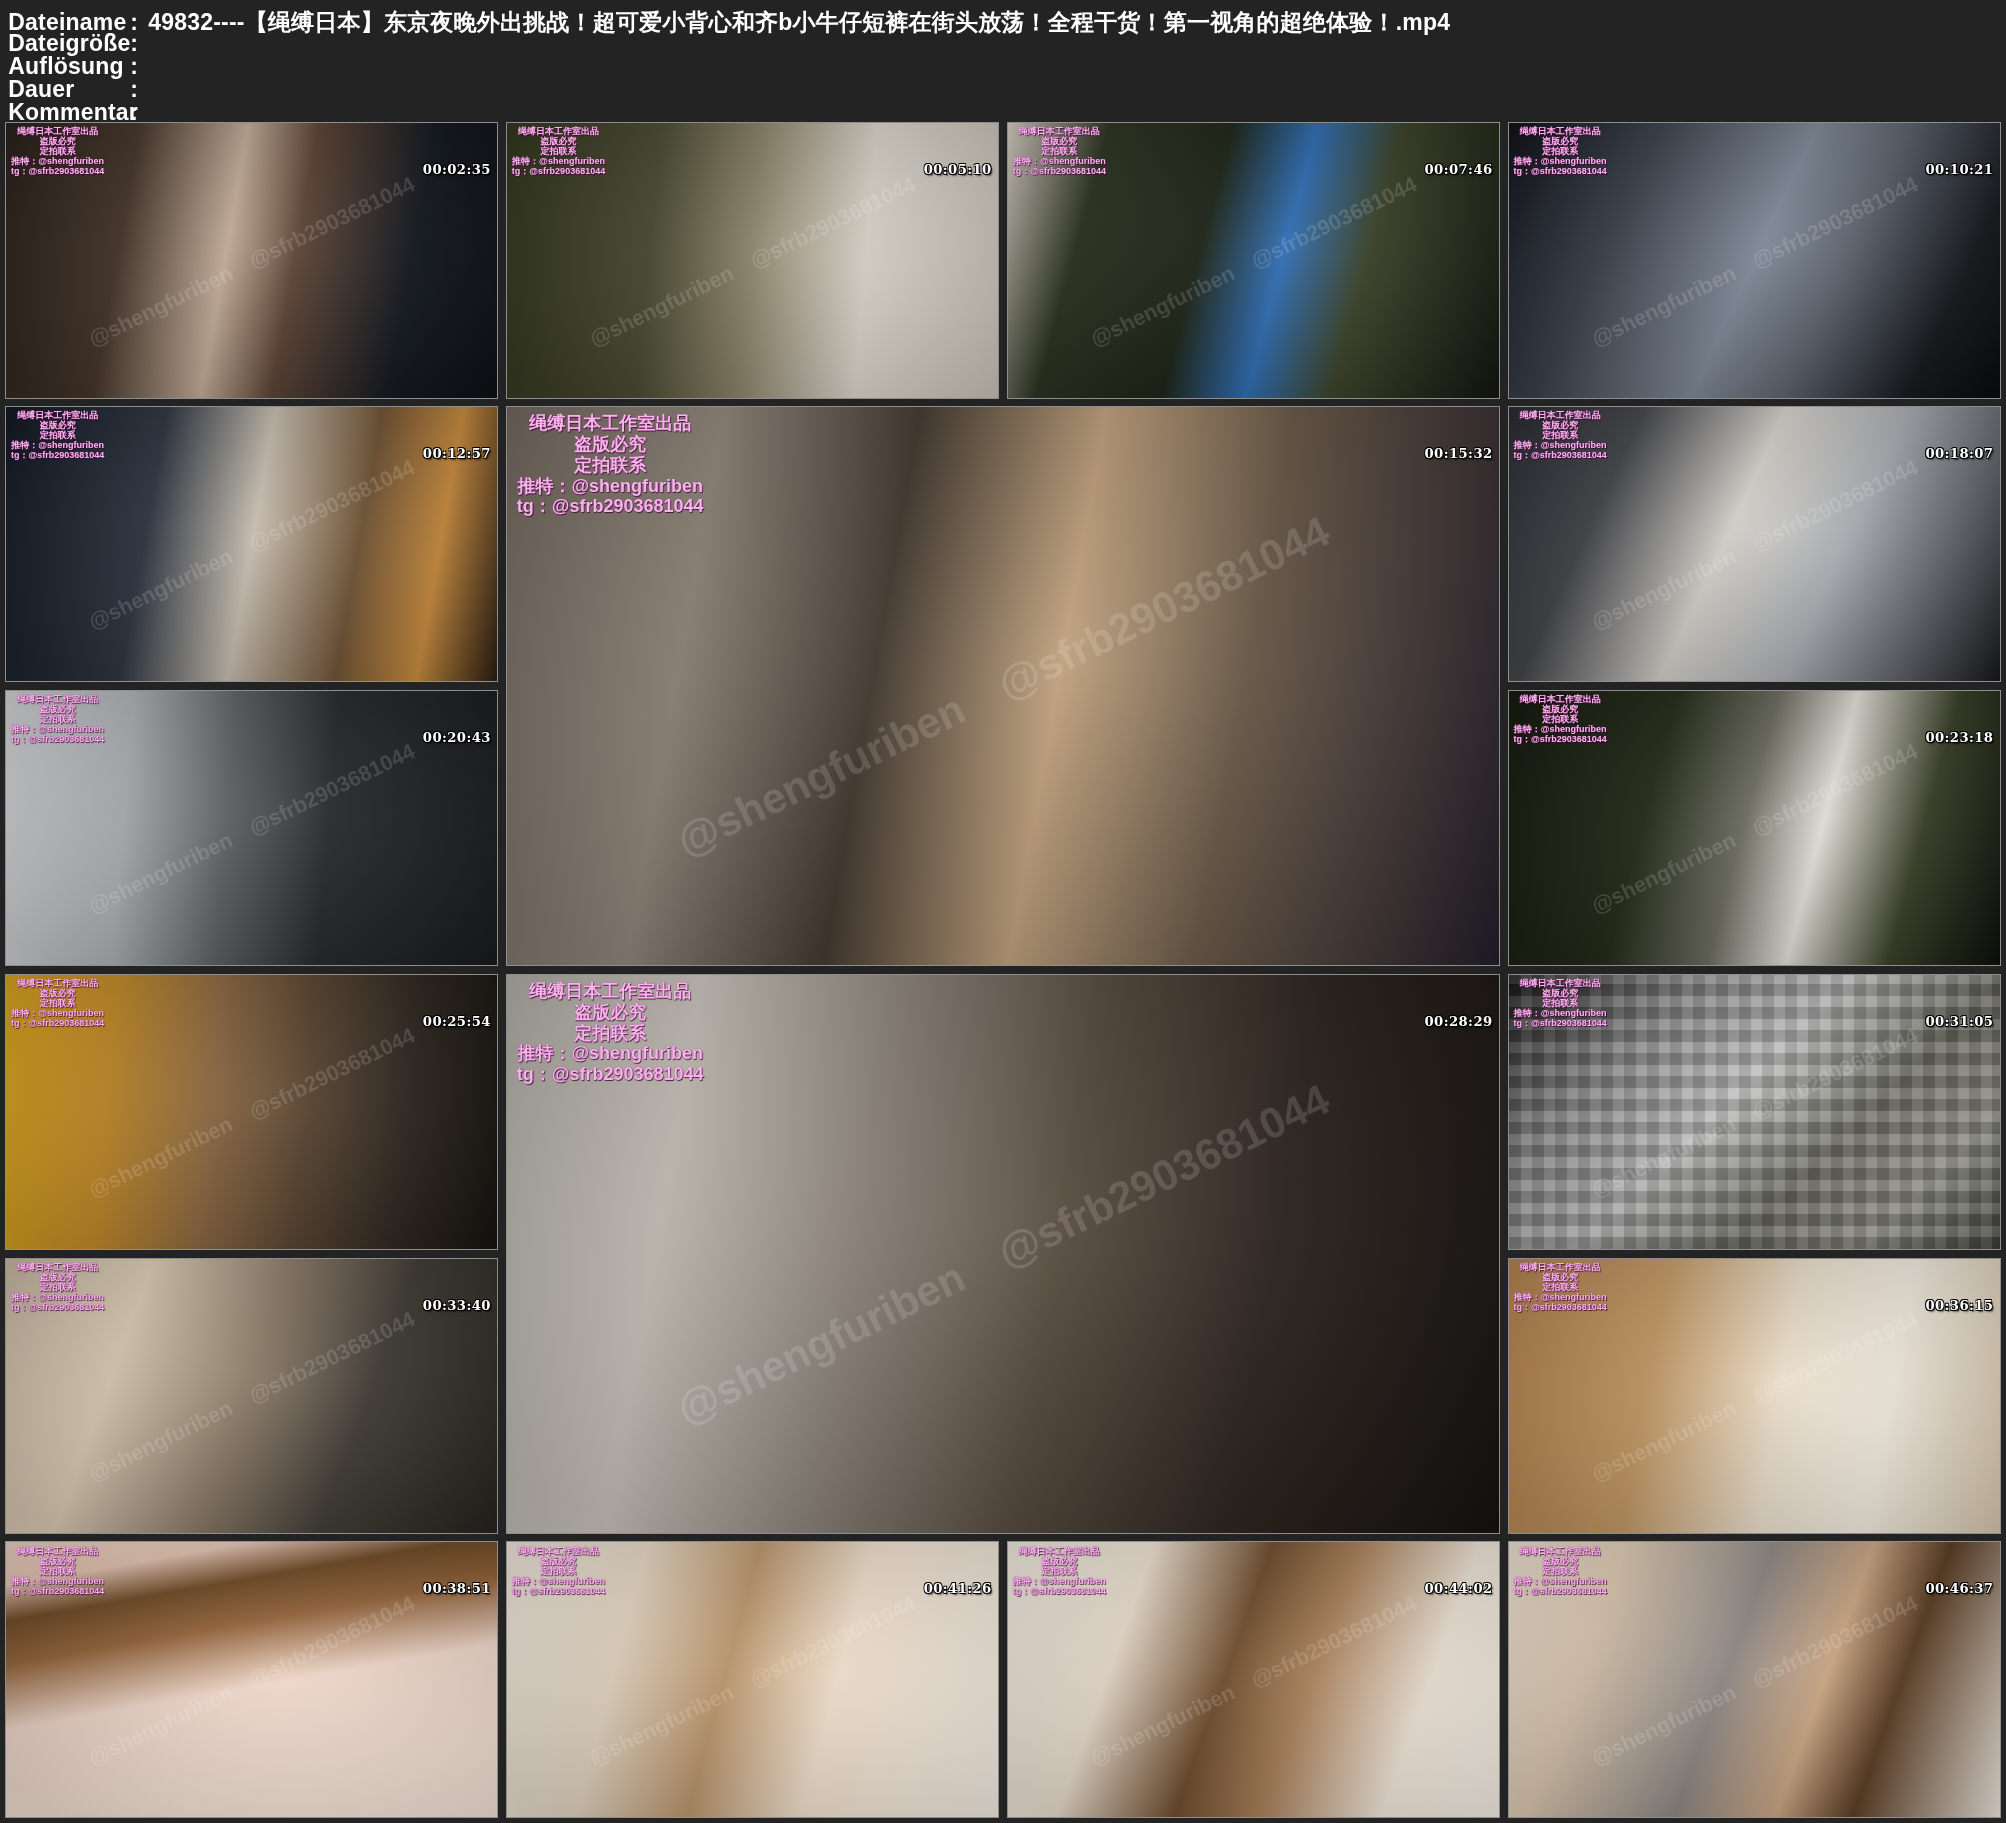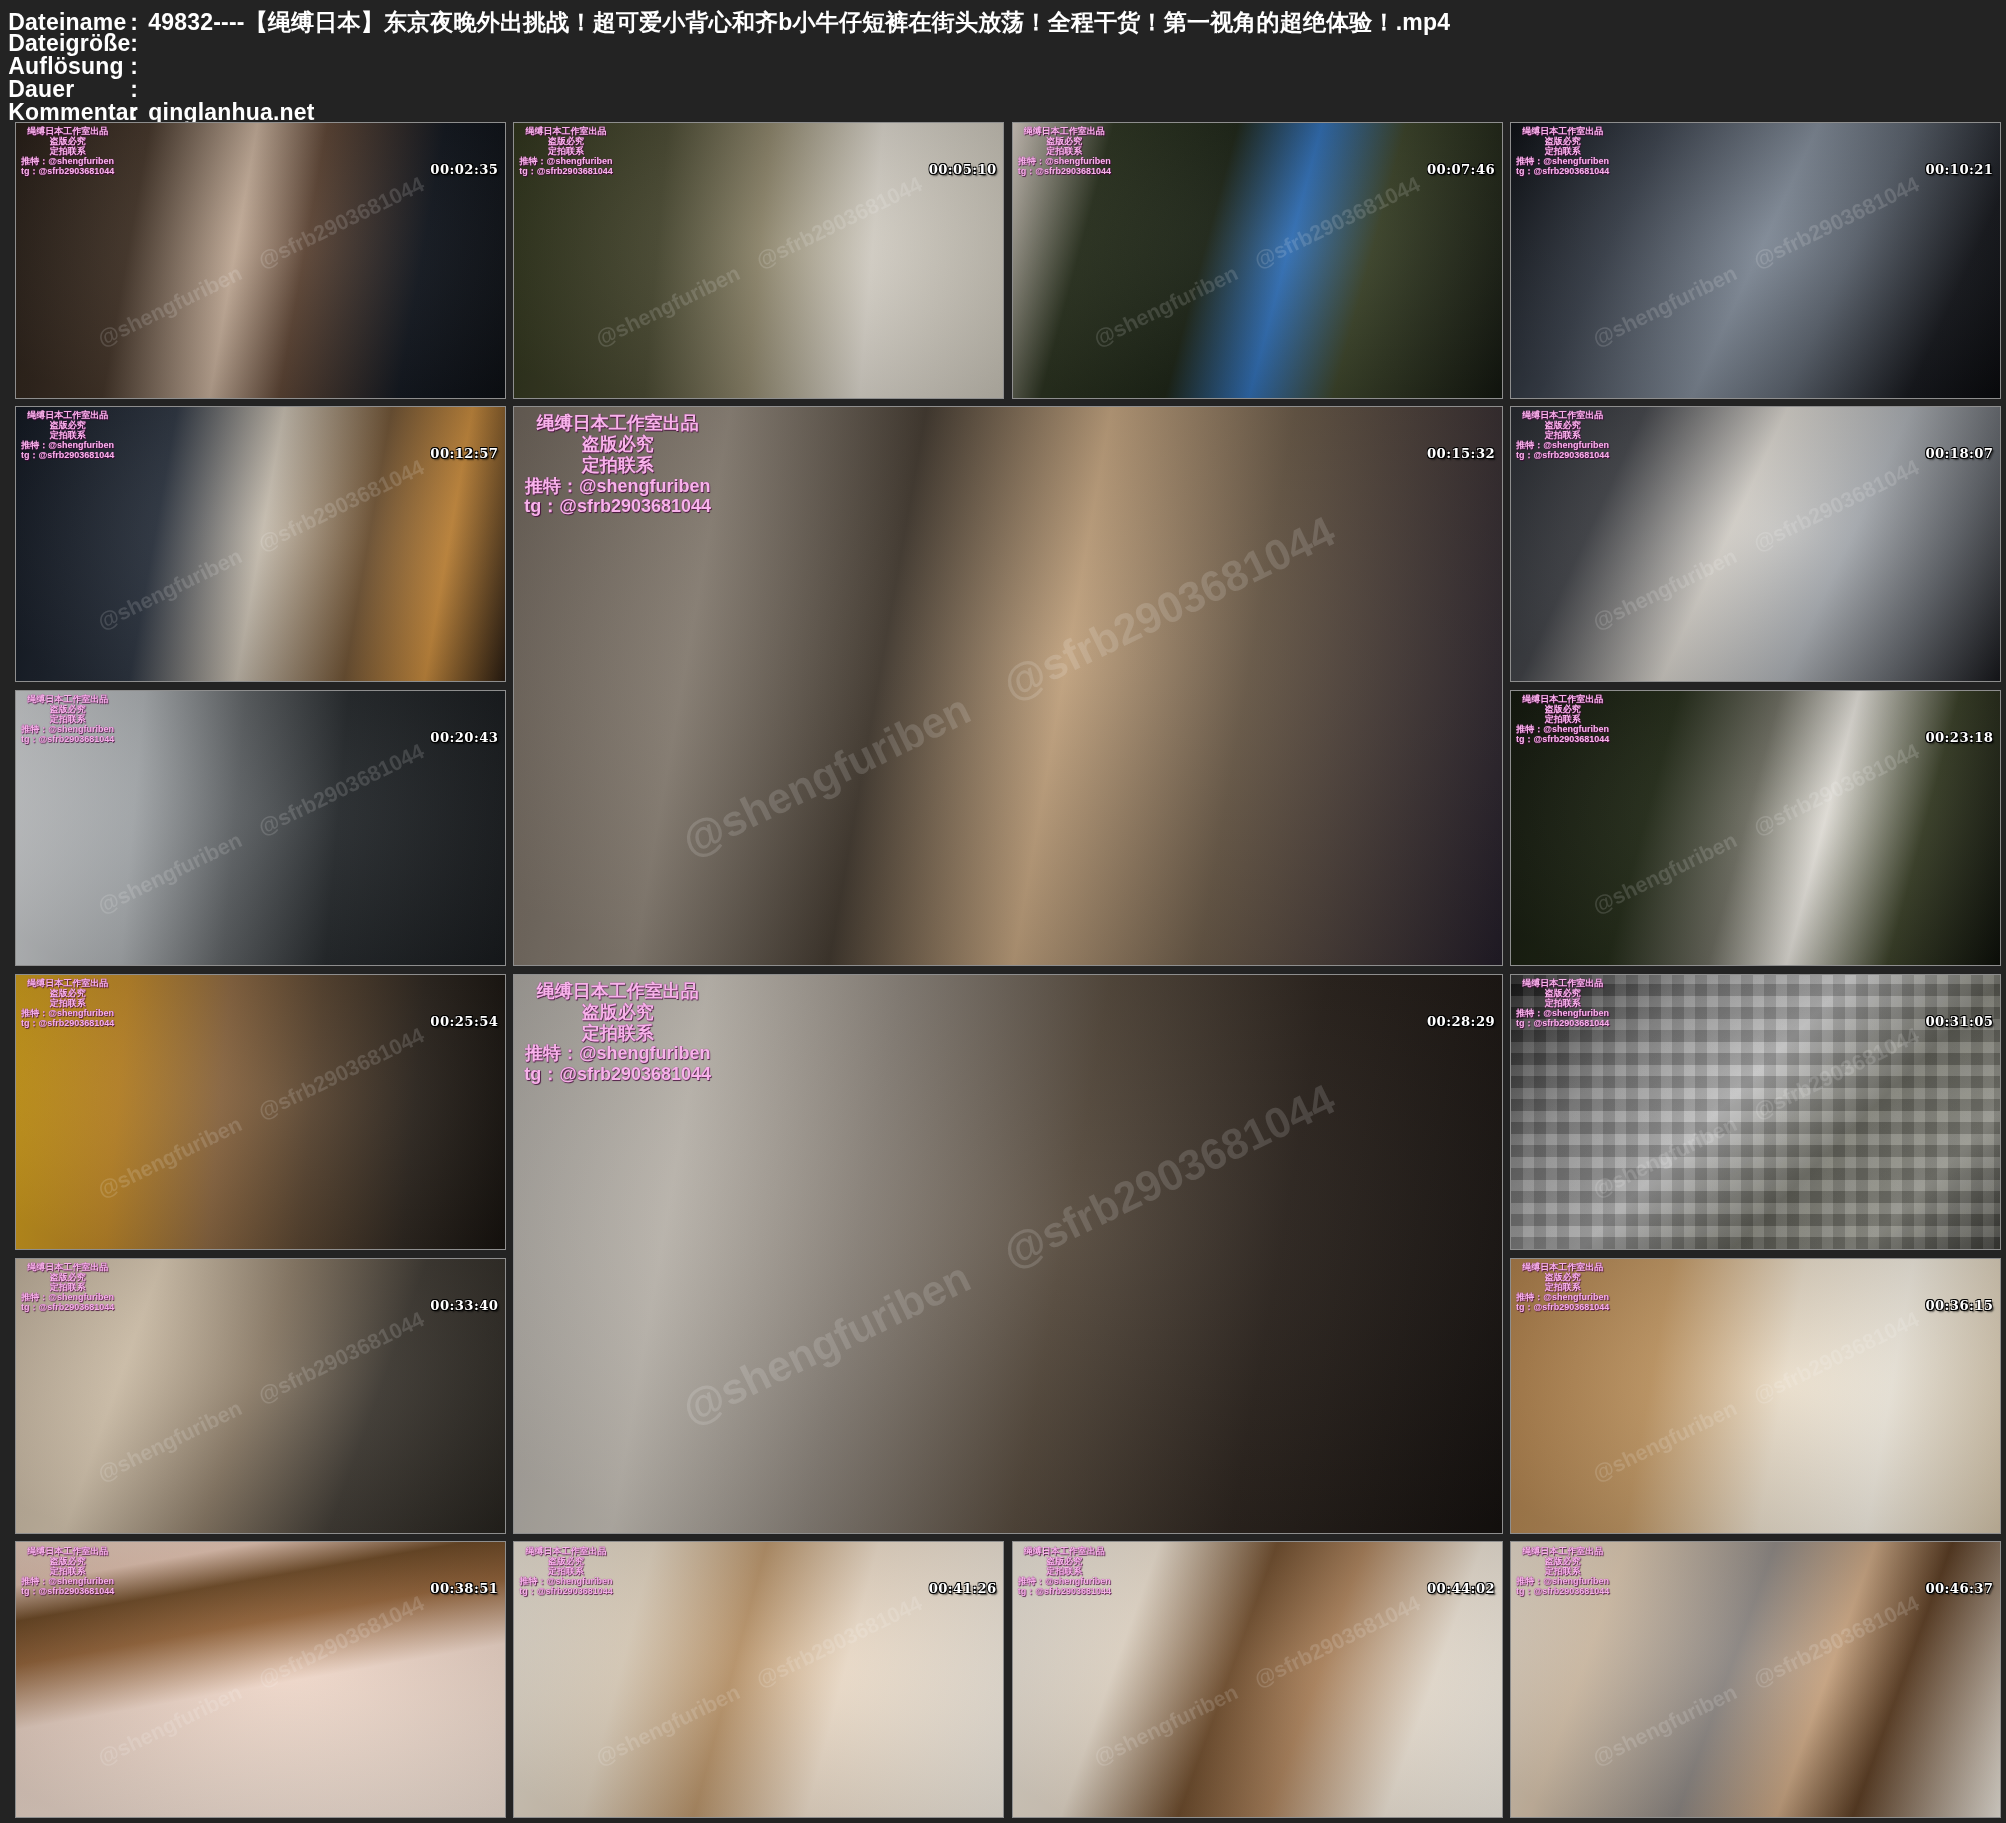--- a/index.html
+++ b/index.html
@@ -26,21 +26,21 @@
     letter-spacing:0.2px;
     white-space:nowrap;
   }
   .meta-row .lbl{width:122px;flex:0 0 122px;}
   .meta-row .sep{width:18px;flex:0 0 18px;}
   .meta-row .val{flex:1 1 auto;}
   
   .sheet{
     box-sizing:border-box;
     height:1701px;
-    padding:0 5px 5px 15px;
+    padding:0 5px 5px 5px;
     display:grid;
     grid-template-columns:repeat(4,1fr);
     grid-template-rows:repeat(6,1fr);
     gap:7.4px;
   }
   .thumb{
     position:relative;
     border:1.7px solid #8e8e8e;
     overflow:hidden;
     background:#555;
@@ -127,21 +127,20 @@
     <span class="lbl">Auflösung</span>
     <span class="sep">:</span>
   </div>
   <div class="meta-row">
     <span class="lbl">Dauer</span>
     <span class="sep">:</span>
   </div>
   <div class="meta-row">
     <span class="lbl">Kommentar</span>
     <span class="sep">:</span>
-    <span class="val">qinglanhua.net</span>
   </div>
 </div>
 
 <div class="sheet">
 
   <div class="thumb p1" style="background: linear-gradient(100deg, rgb(42, 33, 26) 0%, rgb(69, 54, 42) 25%, rgb(194, 171, 151) 45%, rgb(90, 66, 50) 58%, rgb(19, 24, 32) 80%, rgb(13, 16, 21) 100%);">
     <div class="wm">
       <div>绳缚日本工作室出品</div>
         <div>盗版必究</div>
         <div>定拍联系</div>

